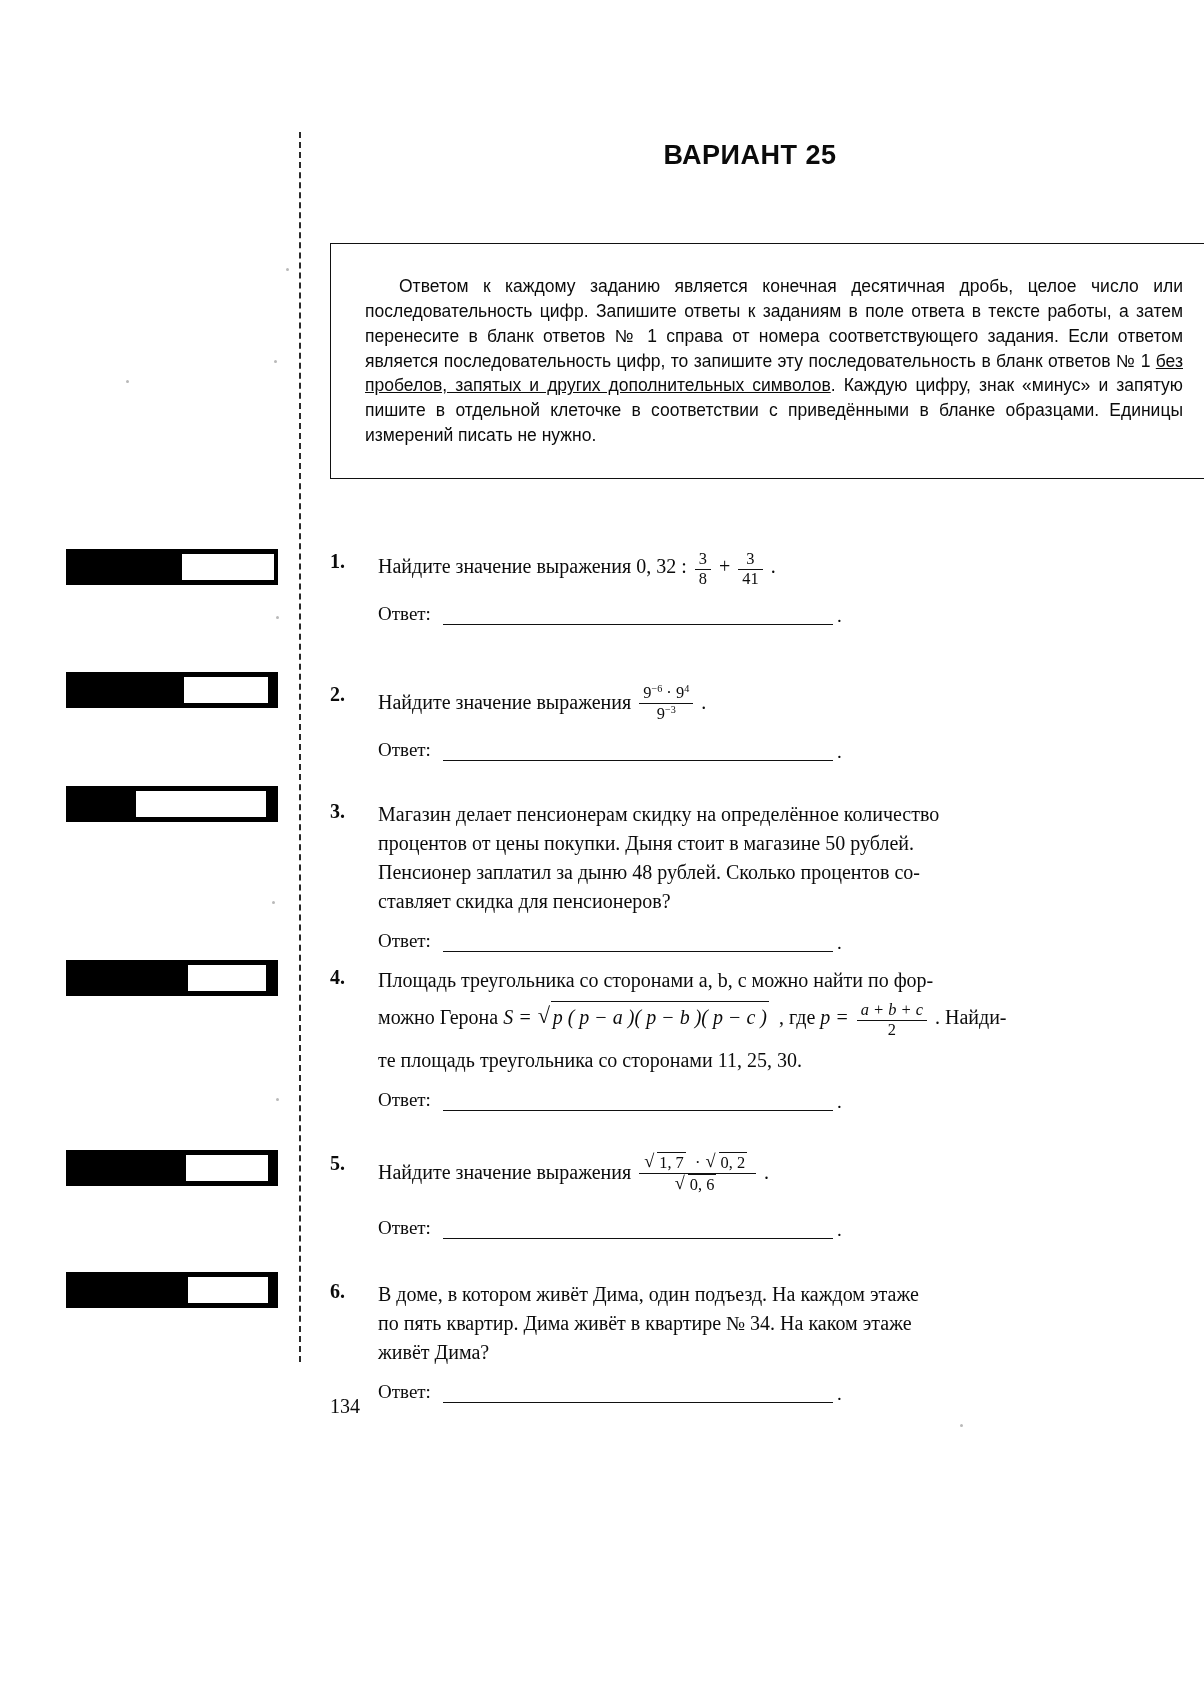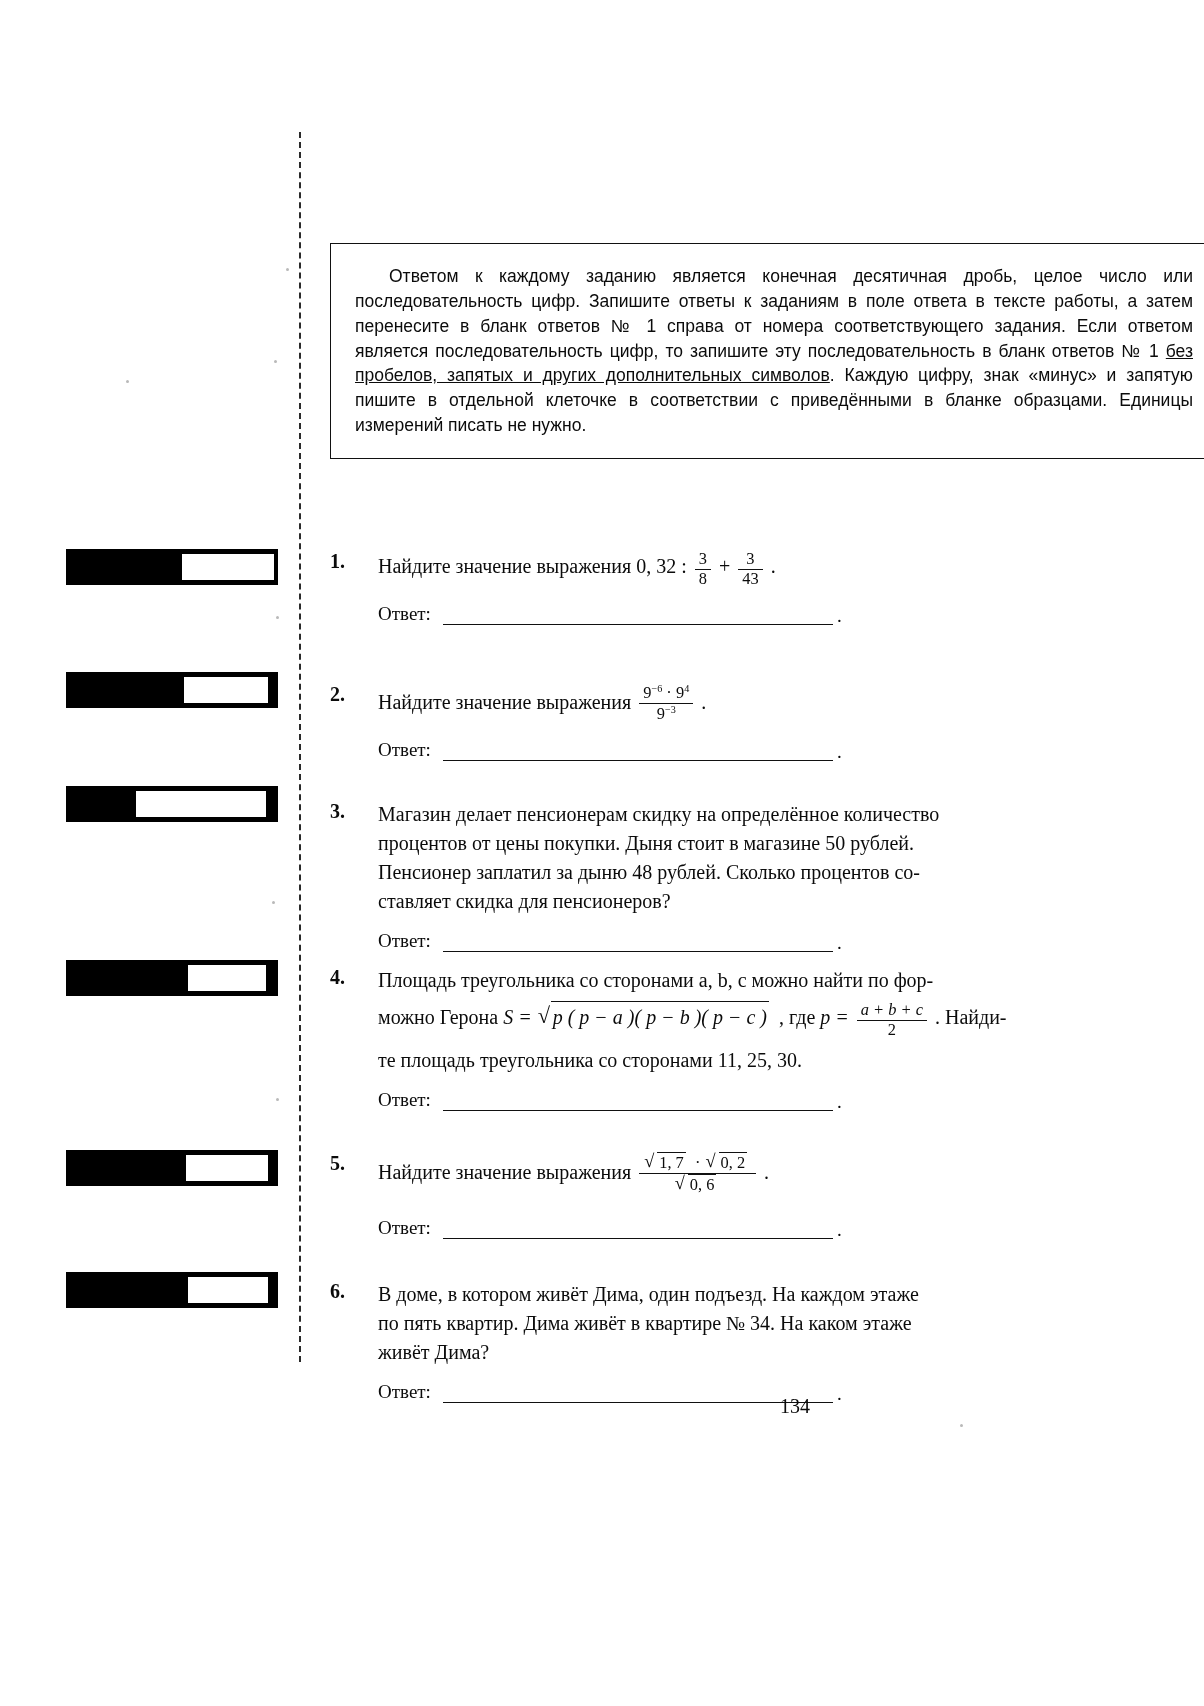--- a/index.html
+++ b/index.html
@@ -52,21 +52,21 @@
     max-width: 886px;
     box-sizing: border-box;
     border: 1.5px solid #111;
     padding: 14px 16px 14px 18px;
     font-family: "Liberation Sans", sans-serif;
     font-size: 17.5px;
     line-height: 1.42;
     text-align: justify;
   }
   .instruction-box p {
-    margin: 6px;
+    margin: 16px;
     text-indent: 34px;
   }
   .underlined {
     text-decoration: underline;
   }
 
   
   .marker {
     position: absolute;
     left: 66px;
@@ -179,38 +179,39 @@
     font-family: Liberation Serif, serif;
   }
   .bigrad { font-size: 1em; }
 
   
   .page-number {
     position: absolute;
     left: 330px;
     top: 1395px;
     width: 480px;
-    text-align: right;
+    text-align: left;
     font-size: 20px;
   }
 
   
   .speck {
     position: absolute;
     background: #b9b9b9;
     border-radius: 50%;
   }
 </style>
 </head>
 <body>
 
 <div class="page">
 
   <div class="dashed-rule"></div>
 
+  <div class="variant-title">ВАРИАНТ 25</div>
 
   <div class="instruction-box">
     <p>
       <span>Ответом к каждому заданию является конечная десятичная дробь, целое число или последовательность цифр. Запишите ответы к заданиям в поле ответа в тексте работы, а затем перенесите в бланк ответов № 1 справа от номера соответствующего задания. Если ответом является последовательность цифр, то запишите эту последовательность в бланк ответов № 1 </span><span class="underlined">без пробелов, запятых и других дополнительных символов</span><span>. Каждую цифру, знак «минус» и запятую пишите в отдельной клеточке в соответствии с приведёнными в бланке образцами. Единицы измерений писать не нужно.</span>
     </p>
   </div>
 
   <div class="marker" style="top:549px;">
     <div class="notch" style="left:116px; width:92px;"></div>
   </div>
@@ -236,21 +237,21 @@
       <span>Найдите значение выражения</span>
       <span class="math">
         <span>0, 32 :</span>
         <span class="frac">
           <span class="num">3</span>
           <span class="den">8</span>
         </span>
         <span>+</span>
         <span class="frac">
           <span class="num">3</span>
-          <span class="den">43</span>
+          <span class="den">41</span>
         </span>
         <span>.</span>
       </span>
     </div>
     <div class="answer-row">
       <span class="answer-label">Ответ:</span>
       <span class="answer-line"></span>
       <span class="answer-dot">.</span>
     </div>
   </div>

